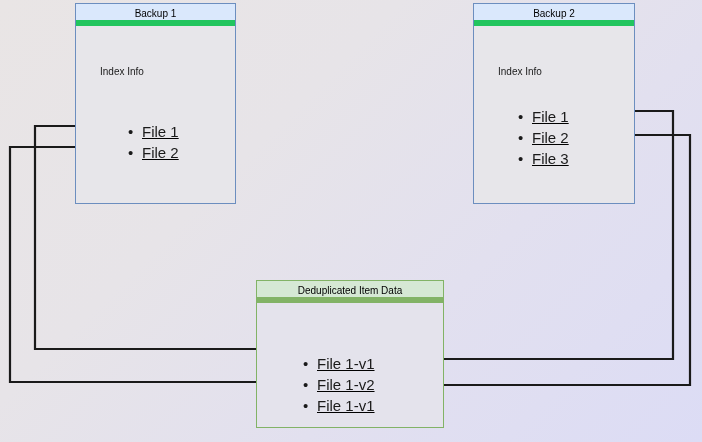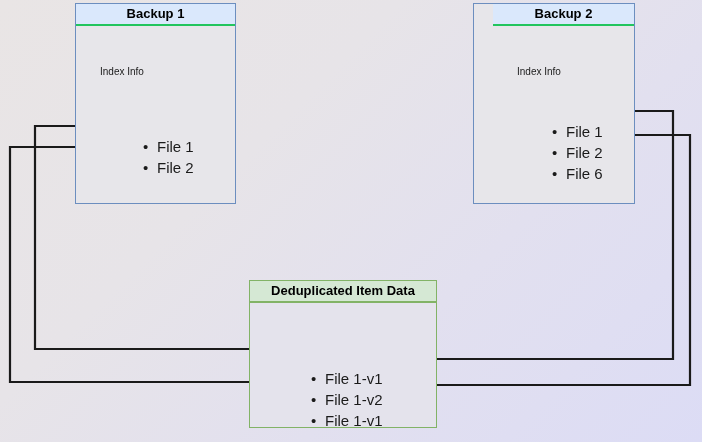--- a/index.html
+++ b/index.html
@@ -24,25 +24,25 @@
     position: absolute;
     box-sizing: border-box;
     border: 1px solid #6c8ebf;
     background: #e7e6ea;
   }
   .node .title {
     box-sizing: border-box;
     height: 22px;
     line-height: 20px;
     text-align: center;
-    font-size: 13px;
-    font-weight: bold;
+    font-size: 10px;
+    font-weight: normal;
     color: #000;
     background: #dae8fc;
-    border-bottom: 2px solid #22c55e;
+    border-bottom: 6px solid #22c55e;
   }
   .node.green {
     border-color: #82b366;
     background: #e4e3ec;
   }
   .node.green .title {
     background: #d5e8d4;
     border-bottom-color: #82b366;
   }
   .node .body {
@@ -50,23 +50,24 @@
     height: calc(100% - 22px);
   }
   .index-label {
     position: absolute;
     font-size: 10px;
     color: #1a1a1a;
     white-space: nowrap;
   }
   ul.filelist {
     position: absolute;
-    margin: 15px;
+    margin: 0;
     padding: 0;
     list-style: none;
+    text-decoration: underline;
   }
   ul.filelist li {
     font-size: 15px;
     color: #1a1a1a;
     line-height: 21px;
     white-space: nowrap;
     position: relative;
     padding-left: 14px;
   }
   ul.filelist li::before {
@@ -111,33 +112,33 @@
     <div class="title">Backup 1</div>
     <div class="body">
       <div class="index-label" style="left:24px; top:40px;">Index Info</div>
       <ul class="filelist" style="left:52px; top:95px;">
         <li>File 1</li>
         <li>File 2</li>
       </ul>
     </div>
   </div>
 
-  <div class="node" style="left:473px; top:3px; width:162px; height:201px;padding-left:19px;">
+  <div class="node" style="left:473px; top:3px; width:162px; height:201px;">
     <div class="title">Backup 2</div>
     <div class="body">
       <div class="index-label" style="left:24px; top:40px;">Index Info</div>
       <ul class="filelist" style="left:44px; top:80px;">
         <li>File 1</li>
         <li>File 2</li>
-        <li>File 6</li>
+        <li>File 3</li>
       </ul>
     </div>
   </div>
 
-  <div class="node green" style="left:249px; top:280px; width:188px; height:148px;">
+  <div class="node green" style="left:256px; top:280px; width:188px; height:148px;">
     <div class="title">Deduplicated Item Data</div>
     <div class="body">
       <ul class="filelist" style="left:46px; top:50px;text-align:center;">
         <li>File 1-v1</li>
         <li>File 1-v2</li>
         <li>File 1-v1</li>
       </ul>
     </div>
   </div>
 

